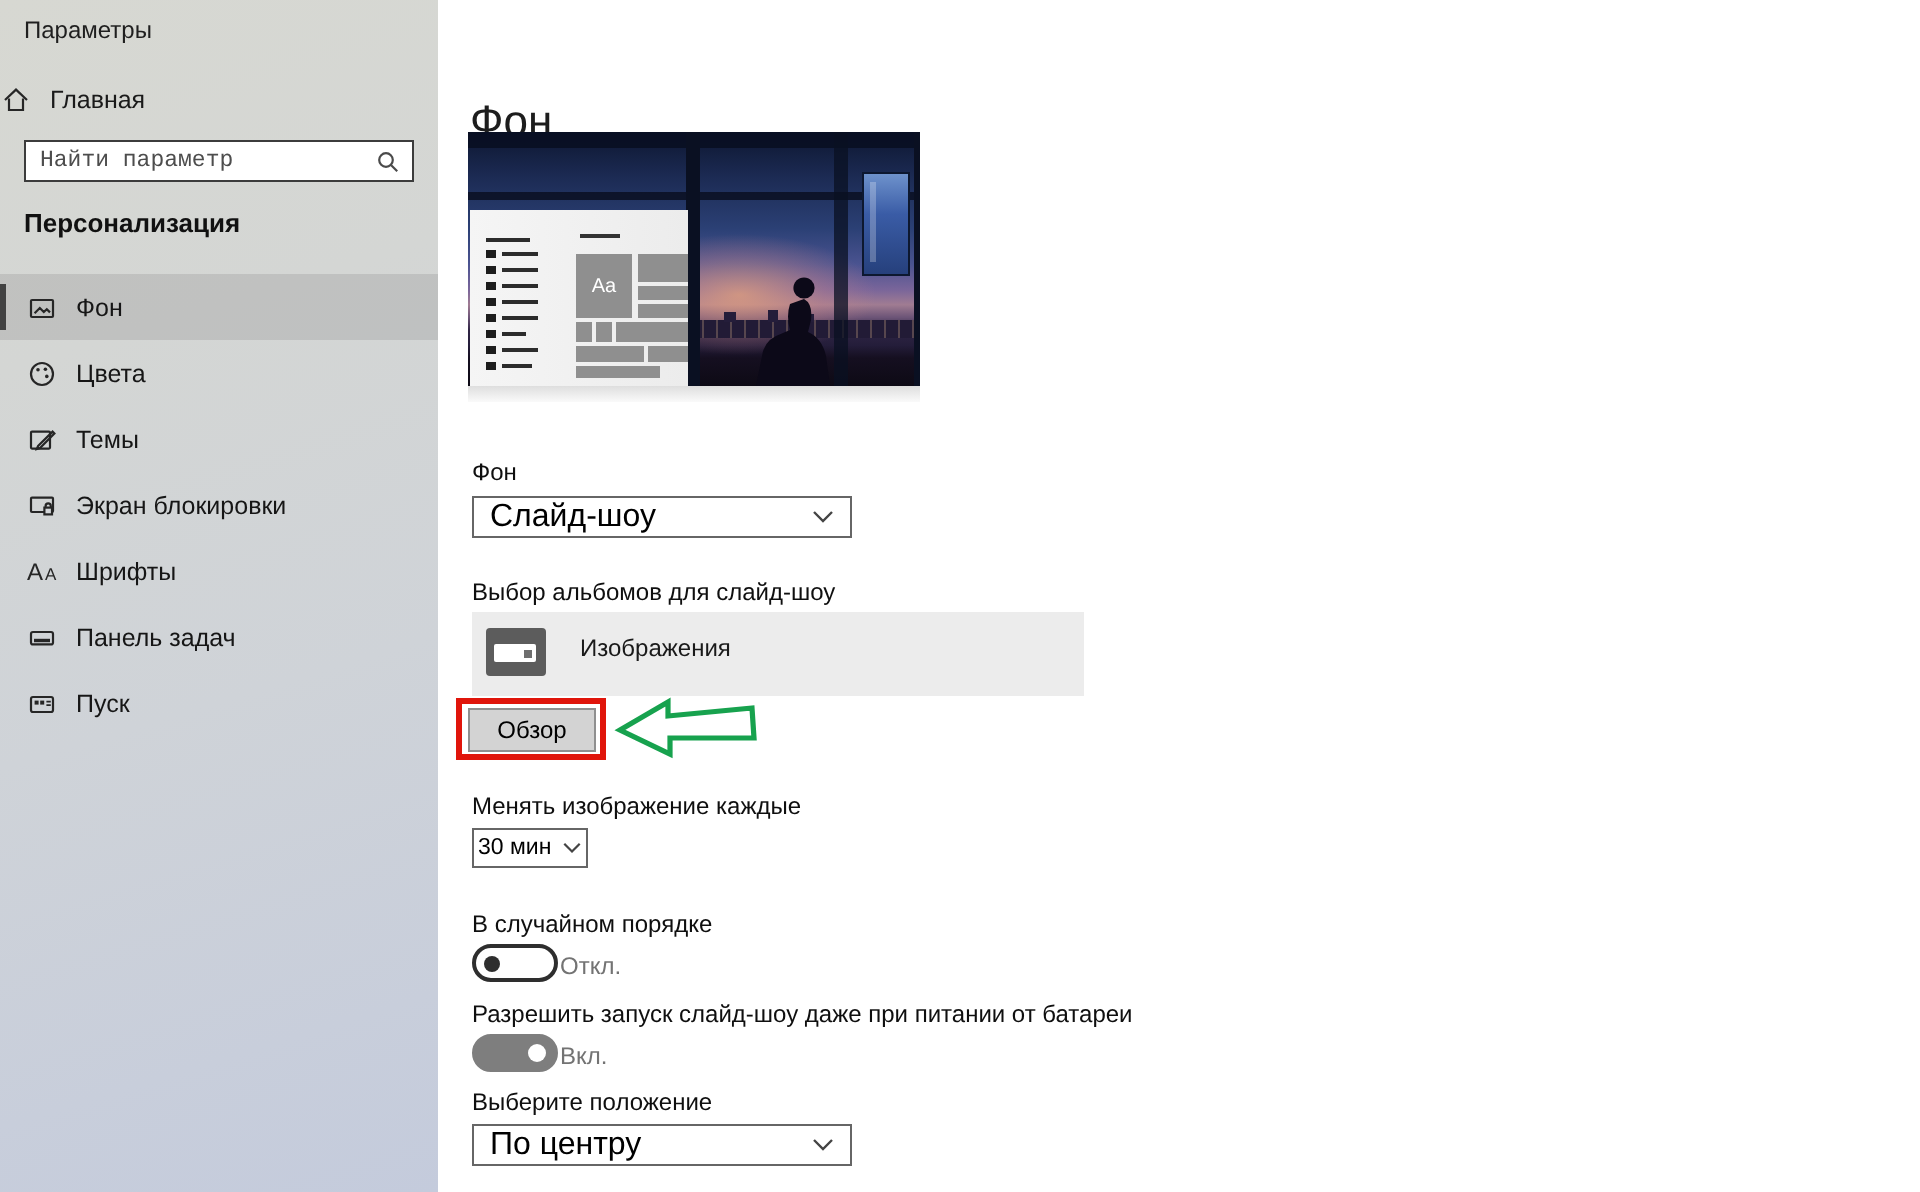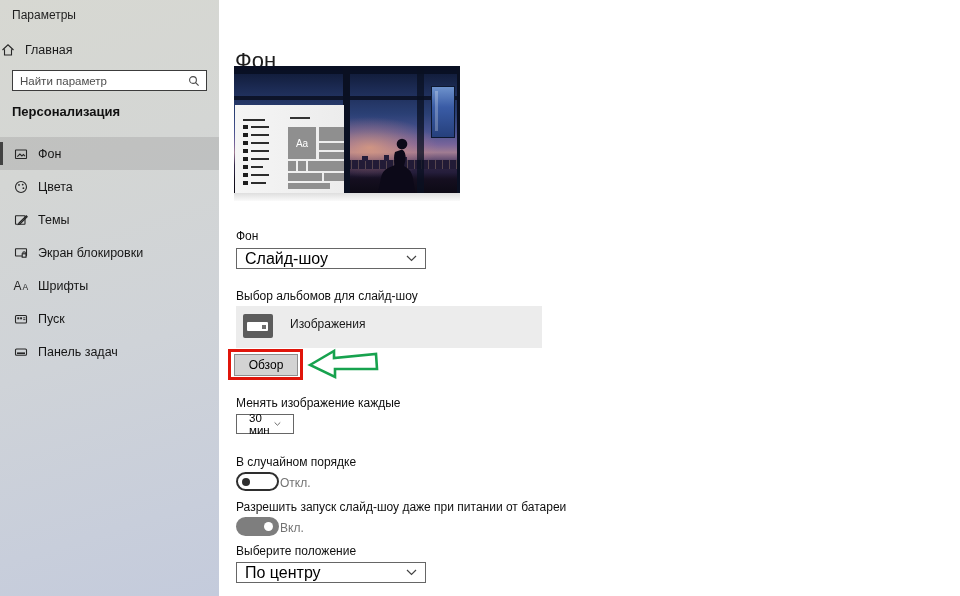--- a/index.html
+++ b/index.html
@@ -18,21 +18,21 @@
   }
   .win-title{left:12px;top:8px;font-size:12px;color:#1f1f1f}
   .home-row{left:0;top:38px;width:219px;height:24px;display:flex;align-items:center;box-sizing:border-box;gap:9px;cursor:default}
   .home-row span{font-size:12.5px}
   .searchbox{
     left:12px;top:70px;width:195px;height:21px;box-sizing:border-box;
     background:#fff;border:1px solid #3c3c3c;display:flex;align-items:center;
   }
   .searchbox input{
     flex:1;border:none;outline:none;background:transparent;
-    font-family:Liberation Sans, sans-serif;font-size:11.5px;color:#222;
+    font-family:Liberation Mono, monospace;font-size:11.5px;color:#222;
     padding:0 4px 0 7px;
   }
   .searchbox input::placeholder{color:#4d4d4d;opacity:1}
   .searchbox svg{margin-right:6px;flex:0 0 auto}
   .section-title{left:12px;top:104px;font-size:13px;font-weight:bold;color:#111}
   .nav{left:0;top:137px;width:219px}
   .nav-item{
     position:relative;width:219px;height:33px;display:flex;align-items:center;
     padding-left:13px;box-sizing:border-box;gap:9px;cursor:default;
   }
@@ -80,21 +80,21 @@
   .preview-shadow{left:234px;top:193px;width:226px;height:8px;
     background:linear-gradient(180deg,#dedede,#fafafa)}
 
   .field-label{font-size:12px;color:#0f0f0f}
   .select{
     box-sizing:border-box;background:#fff;border:1px solid #666;
     display:flex;align-items:center;justify-content:space-between;
     padding:0 8px;font-size:16px;color:#000;cursor:default;
   }
   .sel-1{left:236px;top:248px;width:190px;height:21px}
-  .sel-2{left:236px;top:414px;width:58px;height:20px;padding:0 12px;font-size:11.5px}
+  .sel-2{left:236px;top:414px;width:58px;height:20px;padding:0 2px;font-size:11.5px}
   .sel-3{left:236px;top:562px;width:190px;height:21px}
 
   .album-row{left:236px;top:306px;width:306px;height:42px;background:#ececec;display:flex;align-items:flex-start;cursor:default}
   .album-icon{position:relative;width:30px;height:24px;background:#5c5c5c;border-radius:2px;margin:8px 0 0 7px;flex:0 0 auto}
   .album-icon::before{content:"";position:absolute;left:4px;top:8px;width:21px;height:9px;background:#fff;border-radius:1px}
   .album-icon::after{content:"";position:absolute;right:7px;top:11px;width:4px;height:4px;background:#6e6e6e}
   .album-name{font-size:12px;margin:11px 0 0 17px}
 
   .red-box{left:228px;top:349px;width:75px;height:31px;box-sizing:border-box;border:3px solid #e0150b}
   .browse-btn{
@@ -188,34 +188,34 @@
     <div class="nav-item">
       <svg class="nav-icon" width="16" height="16" viewBox="0 0 16 16">
         <text x="0.5" y="12" font-size="12" fill="#262626" font-family="inherit">A</text>
         <text x="9.5" y="12" font-size="8.5" fill="#262626" font-family="inherit">A</text>
       </svg>
       <span class="lbl">Шрифты</span>
     </div>
 
     <div class="nav-item">
       <svg class="nav-icon" width="16" height="16" viewBox="0 0 16 16" fill="none" stroke="#262626" stroke-width="1.1">
+        <rect x="2.5" y="5" width="11" height="6.2" rx="1"></rect>
+        <rect x="4" y="8.4" width="8" height="1.7" fill="#262626" stroke="none"></rect>
+      </svg>
+      <span class="lbl">Панель задач</span>
+    </div>
+
+    <div class="nav-item">
+      <svg class="nav-icon" width="16" height="16" viewBox="0 0 16 16" fill="none" stroke="#262626" stroke-width="1.1">
         <rect x="2.5" y="4.5" width="11" height="7.5" rx="1"></rect>
         <rect x="4.3" y="6.3" width="2" height="2" fill="#262626" stroke="none"></rect>
         <rect x="7.1" y="6.3" width="2" height="2" fill="#262626" stroke="none"></rect>
         <path d="M10.2 6.8 h2.2 M10.2 8.6 h2.2" stroke-width="0.9"></path>
       </svg>
       <span class="lbl">Пуск</span>
-    </div>
-
-    <div class="nav-item">
-      <svg class="nav-icon" width="16" height="16" viewBox="0 0 16 16" fill="none" stroke="#262626" stroke-width="1.1">
-        <rect x="2.5" y="5" width="11" height="6.2" rx="1"></rect>
-        <rect x="4" y="8.4" width="8" height="1.7" fill="#262626" stroke="none"></rect>
-      </svg>
-      <span class="lbl">Панель задач</span>
     </div>
 
   </nav>
 </aside>
 
 <h1 class="abs page-title">Фон</h1>
 
 <div class="abs preview">
   <div class="sky"></div>
   <div class="skyline"></div>

